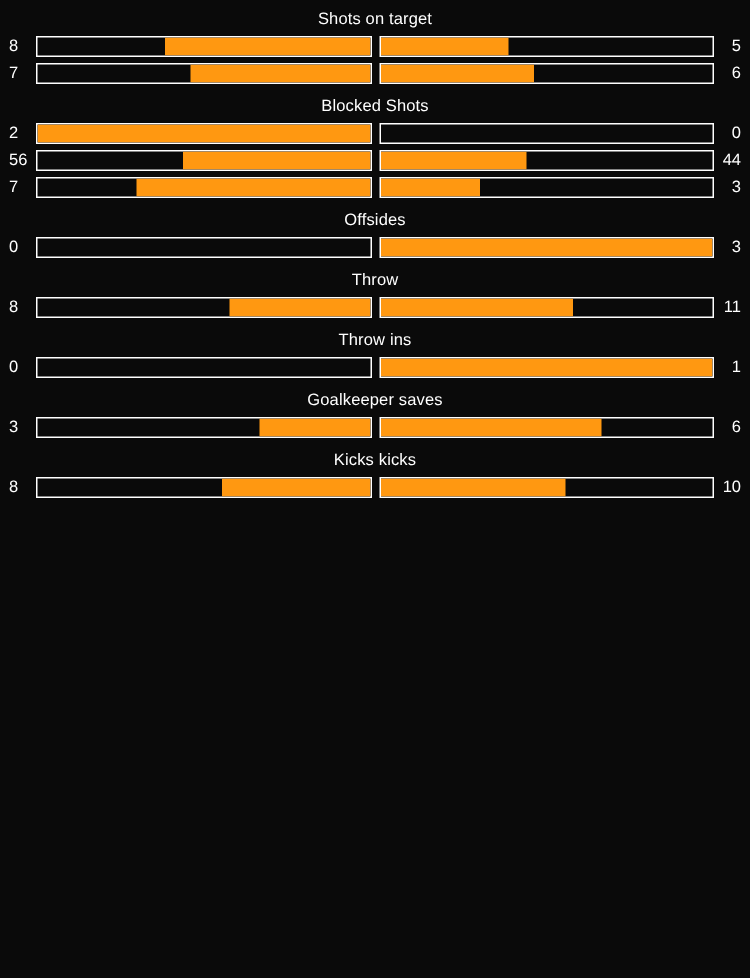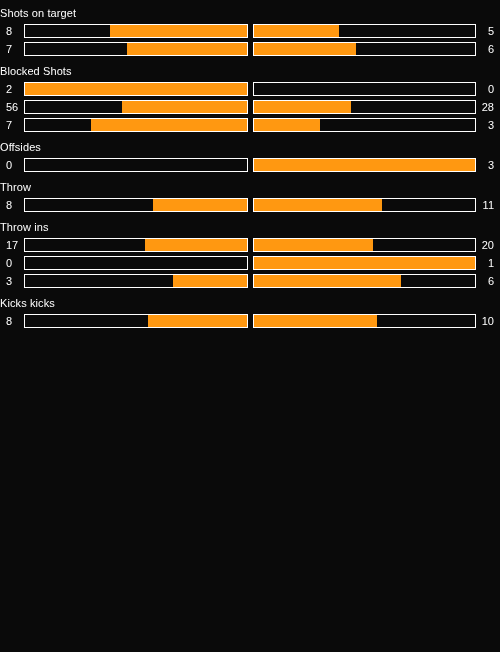--- a/index.html
+++ b/index.html
@@ -9,21 +9,21 @@
     font-family:"Liberation Sans", sans-serif;
     color:#ffffff;
     overflow:hidden;
   }
   .wrap{padding:0;}
   .stat{
     margin:0;
     padding:0;
   }
   .stat-title{
-    text-align:left;
+    text-align:center;
     font-size:11px;
     color:#ffffff;
     line-height:14px;
     padding-top:6px;
     padding-bottom:2px;
     letter-spacing:0.1px;
   }
   .bar-row{
     display:flex;
     align-items:center;
@@ -133,21 +133,21 @@
       <div class="side-val left">56</div>
       <div class="track-pair">
         <div class="track left">
           <div class="fill" style="width: 56%; background: rgb(255, 152, 17);"></div>
         </div>
         <div class="gap"></div>
         <div class="track right">
           <div class="fill" style="width: 44%; background: rgb(255, 152, 17);"></div>
         </div>
       </div>
-      <div class="side-val right">28</div>
+      <div class="side-val right">44</div>
     </div>
   </div>
 
   <div class="stat">
     <div class="bar-row">
       <div class="side-val left">7</div>
       <div class="track-pair">
         <div class="track left">
           <div class="fill" style="width: 70%; background: rgb(255, 152, 17);"></div>
         </div>
@@ -189,52 +189,40 @@
         <div class="track right">
           <div class="fill" style="width: 57.9%; background: rgb(255, 152, 17);"></div>
         </div>
       </div>
       <div class="side-val right">11</div>
     </div>
   </div>
 
   <div class="stat">
     <div class="stat-title">Throw ins</div>
-    <div class="bar-row">
-      <div class="side-val left">17</div>
-      <div class="track-pair">
-        <div class="track left">
-          <div class="fill" style="width: 45.9%; background: rgb(255, 152, 17);"></div>
-        </div>
-        <div class="gap"></div>
-        <div class="track right">
-          <div class="fill" style="width: 54.1%; background: rgb(255, 152, 17);"></div>
-        </div>
-      </div>
-      <div class="side-val right">20</div>
-    </div>
   </div>
 
   <div class="stat">
     <div class="bar-row">
       <div class="side-val left">0</div>
       <div class="track-pair">
         <div class="track left">
           <div class="fill" style="width: 0%; background: rgb(255, 152, 17);"></div>
         </div>
         <div class="gap"></div>
         <div class="track right">
           <div class="fill" style="width: 100%; background: rgb(255, 152, 17);"></div>
         </div>
       </div>
       <div class="side-val right">1</div>
     </div>
   </div>
 
   <div class="stat">
+    <div class="stat-title">Goalkeeper saves</div>
     <div class="bar-row">
       <div class="side-val left">3</div>
       <div class="track-pair">
         <div class="track left">
           <div class="fill" style="width: 33.3%; background: rgb(255, 152, 17);"></div>
         </div>
         <div class="gap"></div>
         <div class="track right">
           <div class="fill" style="width: 66.7%; background: rgb(255, 152, 17);"></div>
         </div>

